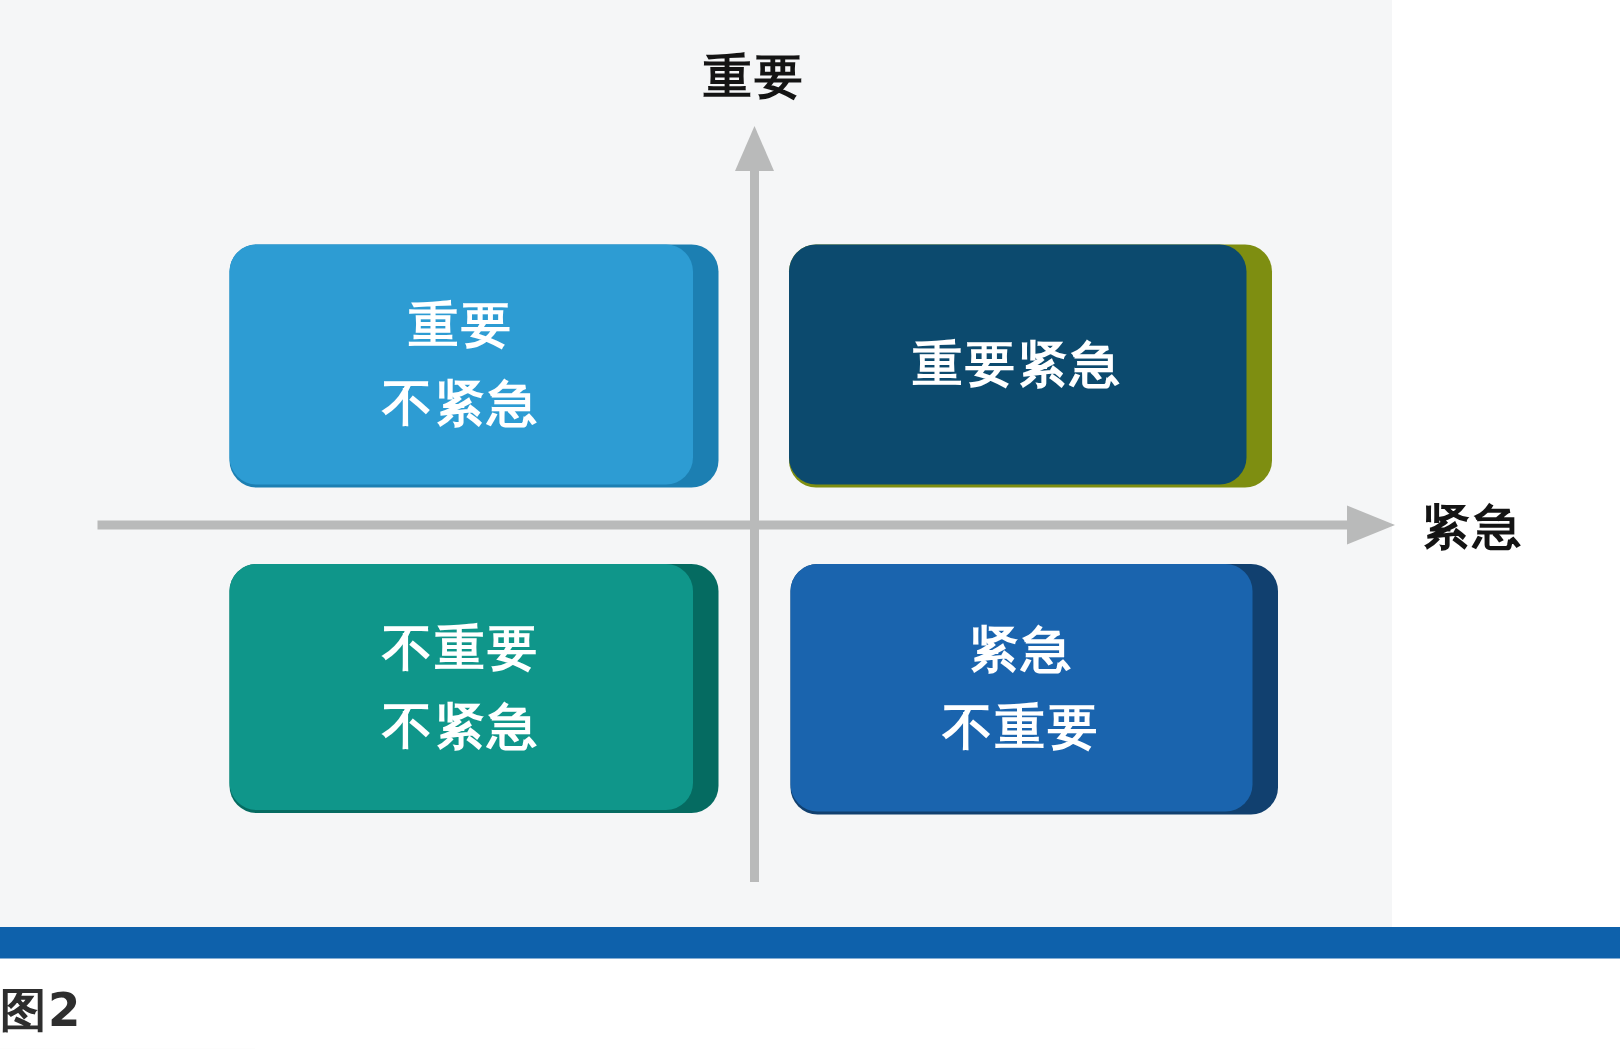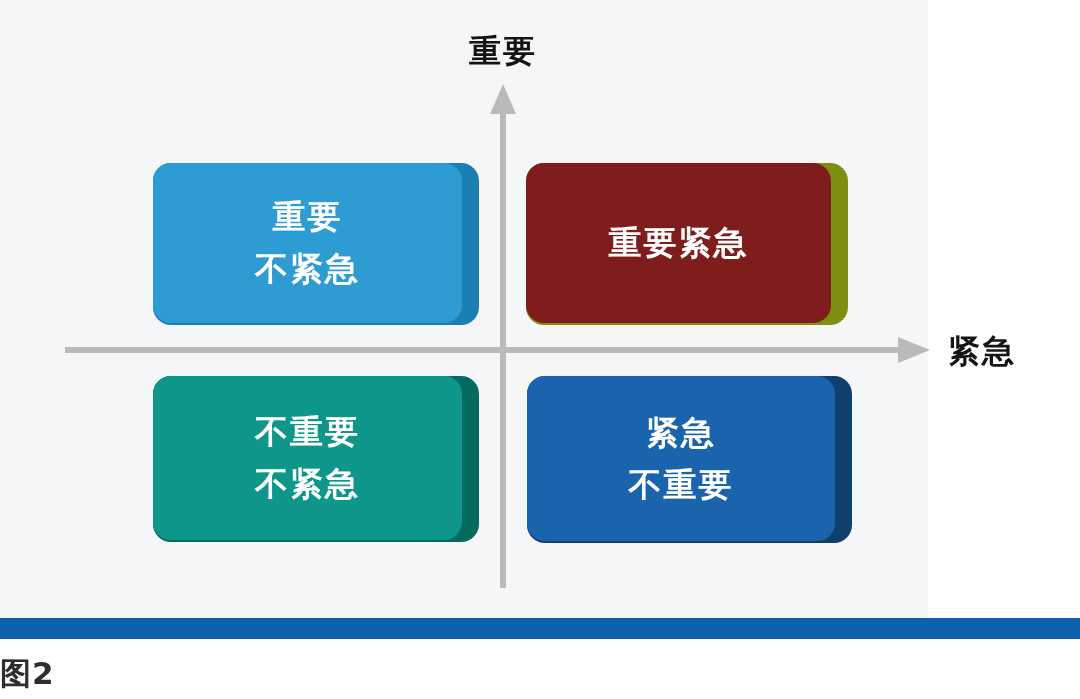--- a/index.html
+++ b/index.html
@@ -126,21 +126,21 @@
     <div class="card card-tl">
       <div class="card-edge" style="background-color: rgb(28, 127, 178);"></div>
       <div class="card-face" style="background-color: rgb(45, 156, 211);">
         <div class="card-line">重要</div>
         <div class="card-line">不紧急</div>
       </div>
     </div>
 
     <div class="card card-tr">
       <div class="card-edge" style="background-color: rgb(126, 142, 17);"></div>
-      <div class="card-face" style="background-color: #7f1d1d; text-align: center;">
+      <div class="card-face" style="background-color: #0c4a6e; text-align: center;">
         <div class="card-line">重要紧急</div>
       </div>
     </div>
 
     <div class="card card-bl">
       <div class="card-edge" style="background-color: rgb(5, 107, 97);"></div>
       <div class="card-face" style="background-color: rgb(15, 150, 138);">
         <div class="card-line">不重要</div>
         <div class="card-line">不紧急</div>
       </div>

